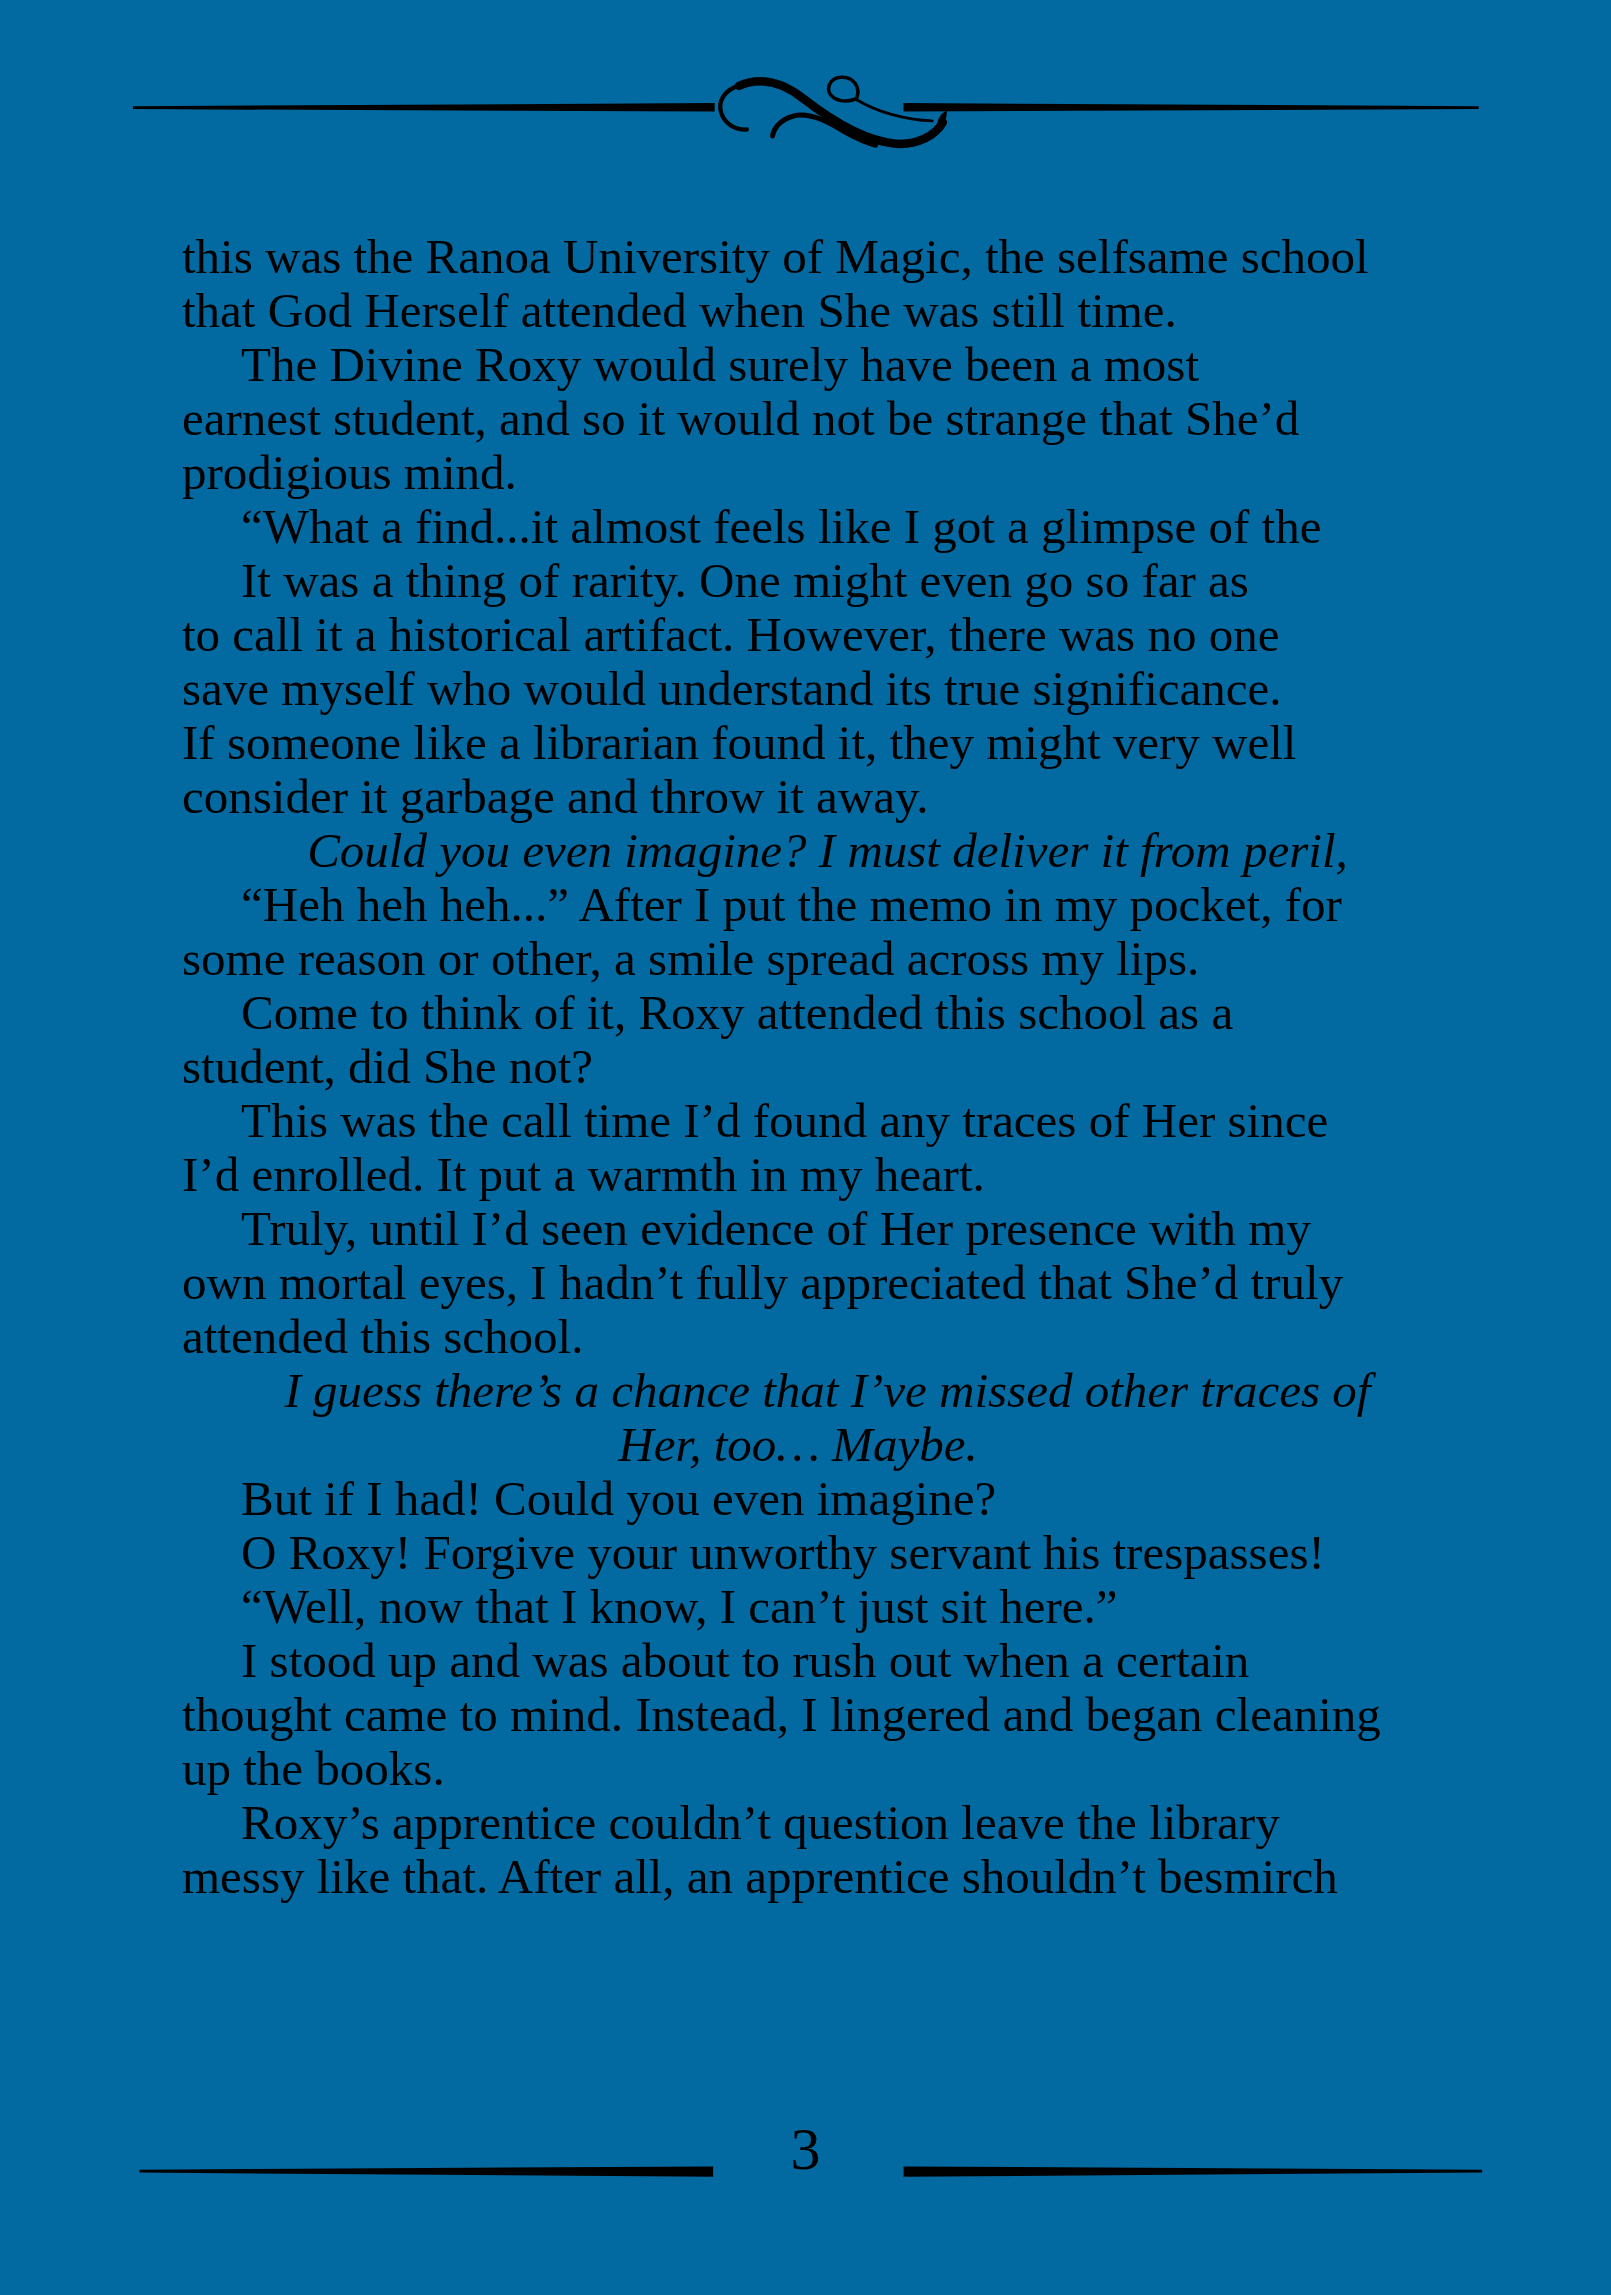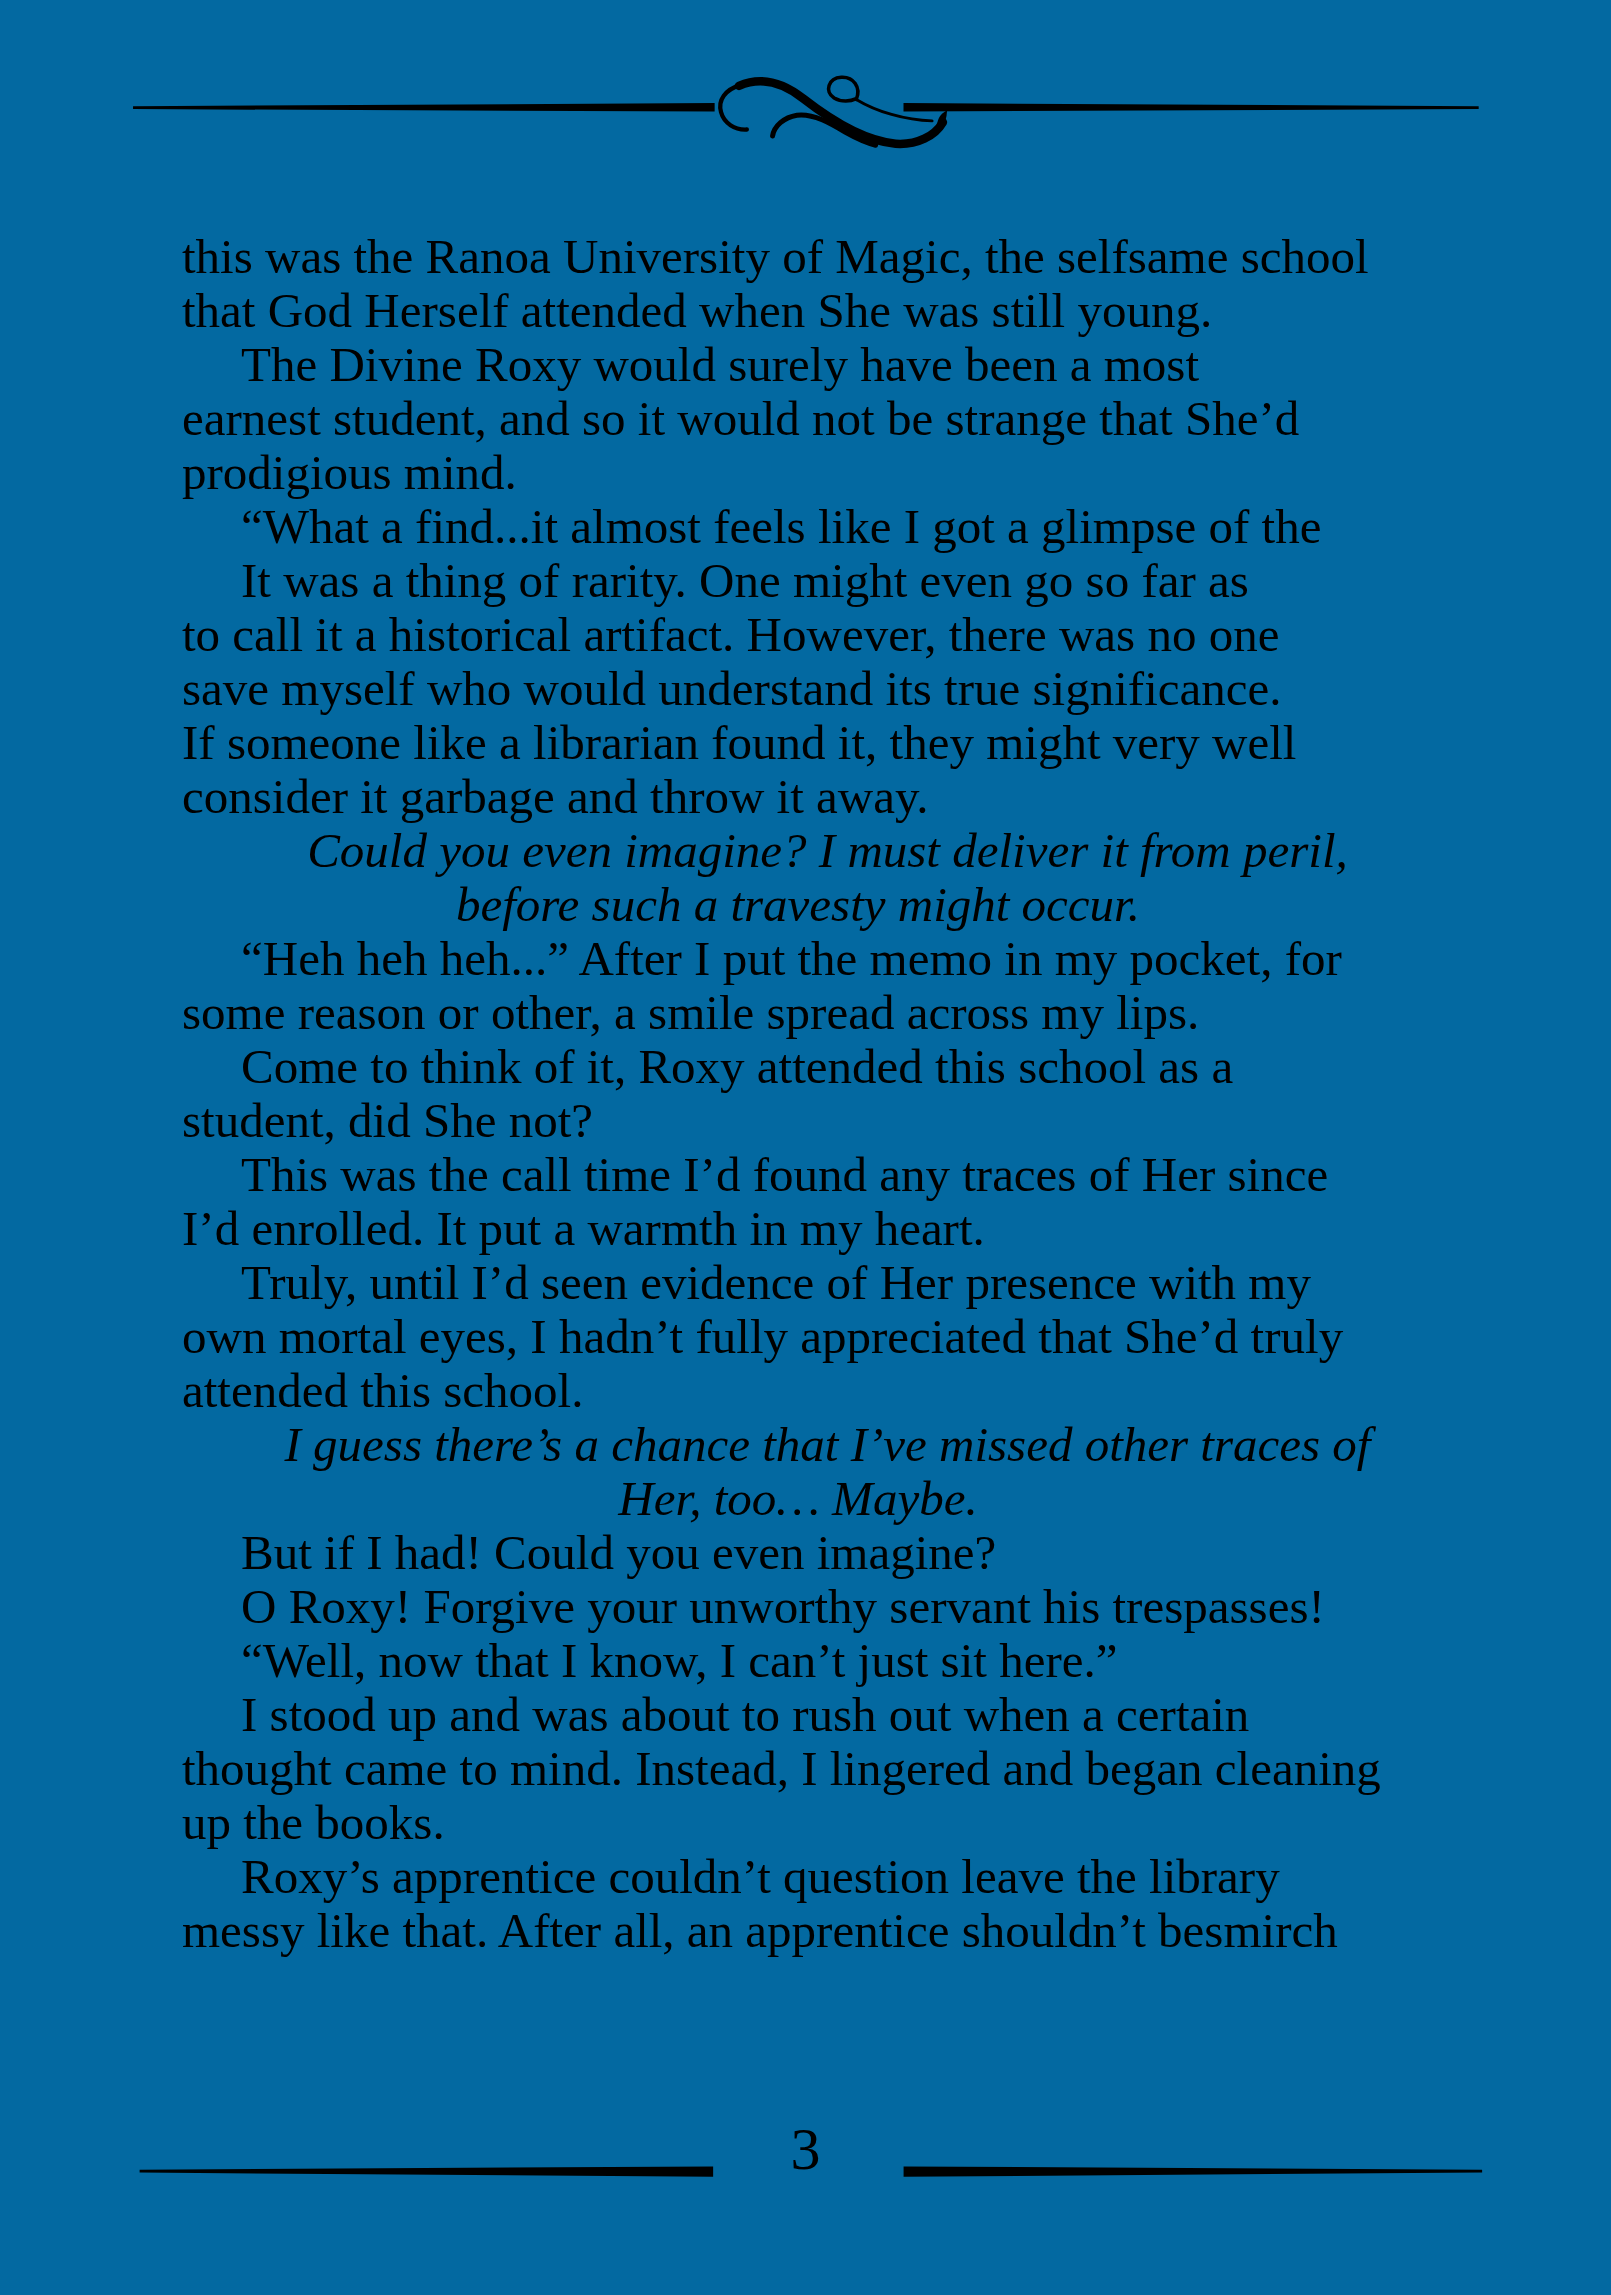--- a/index.html
+++ b/index.html
@@ -81,32 +81,31 @@
 
     <path d="M 1196,139 C 1203,122 1192,107 1175,108 C 1157,109 1151,128 1165,137 C 1175,143 1188,142 1196,138" fill="none" stroke="#000" stroke-width="5" stroke-linecap="round"></path>
 
     <path d="M 1196,139 C 1224,156 1264,168 1302,169" fill="none" stroke="#000" stroke-width="4" stroke-linecap="round"></path>
 
     <path d="M 1079,190 C 1081,176 1095,164 1113,161 C 1136,158 1161,173 1181,185 C 1197,194 1211,200 1223,203" fill="none" stroke="#000" stroke-width="7" stroke-linecap="round"></path>
   </svg>
 
   <main class="body-text" id="body-text">
       <div class="line">this was the Ranoa University of Magic, the selfsame school</div>
-      <div class="line">that God Herself attended when She was still young.</div>
+      <div class="line">that God Herself attended when She was still time.</div>
       <div class="line indent">The Divine Roxy would surely have been a most</div>
       <div class="line">earnest student, and so it would not be strange that She’d</div>
       <div class="line">prodigious mind.</div>
       <div class="line indent">“What a find...it almost feels like I got a glimpse of the</div>
       <div class="line indent">It was a thing of rarity. One might even go so far as</div>
       <div class="line">to call it a historical artifact. However, there was no one</div>
       <div class="line">save myself who would understand its true significance.</div>
       <div class="line">If someone like a librarian found it, they might very well</div>
       <div class="line">consider it garbage and throw it away.</div>
       <div class="line indent italic">Could you even imagine? I must deliver it from peril,</div>
-      <div class="line italic">before such a travesty might occur.</div>
       <div class="line indent">“Heh heh heh...” After I put the memo in my pocket, for</div>
       <div class="line">some reason or other, a smile spread across my lips.</div>
       <div class="line indent">Come to think of it, Roxy attended this school as a</div>
       <div class="line">student, did She not?</div>
       <div class="line indent">This was the call time I’d found any traces of Her since</div>
       <div class="line">I’d enrolled. It put a warmth in my heart.</div>
       <div class="line indent">Truly, until I’d seen evidence of Her presence with my</div>
       <div class="line">own mortal eyes, I hadn’t fully appreciated that She’d truly</div>
       <div class="line">attended this school.</div>
       <div class="line indent italic">I guess there’s a chance that I’ve missed other traces of</div>

